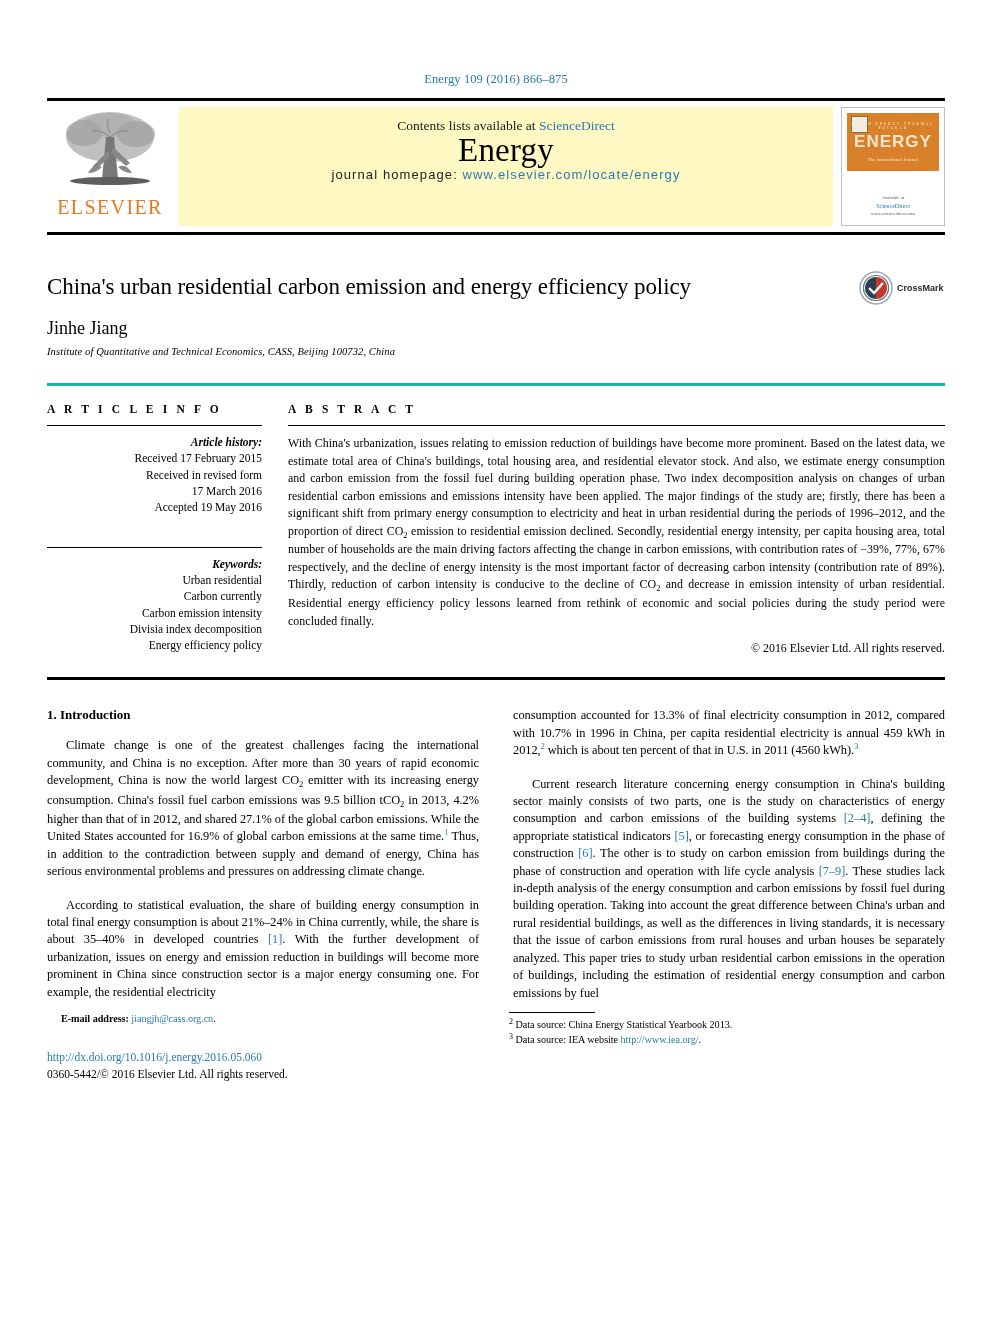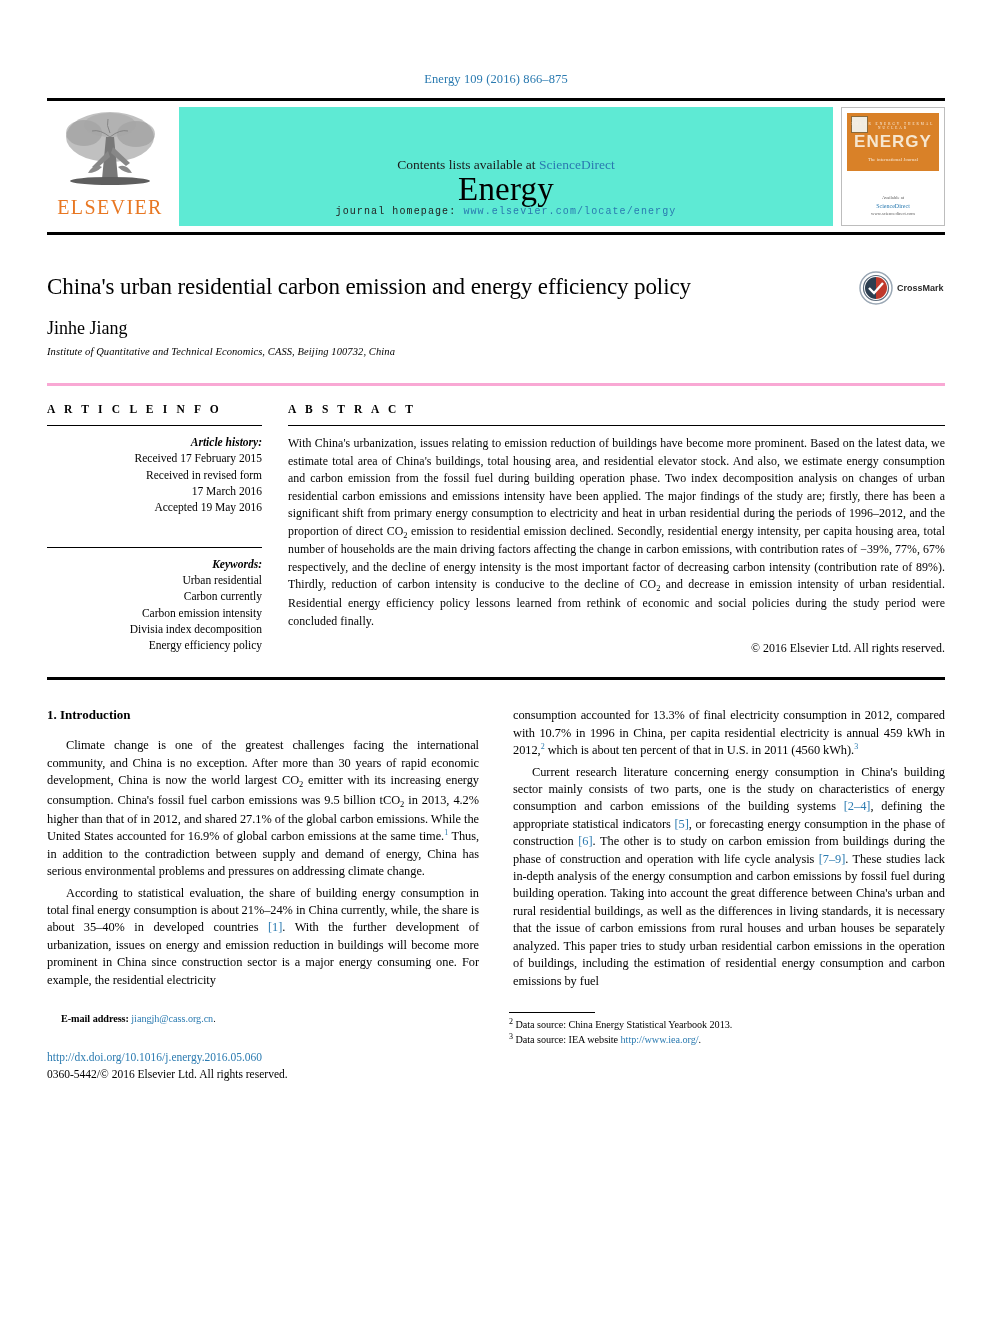--- a/index.html
+++ b/index.html
@@ -54,40 +54,40 @@
   .tree-wrap { width: 104px; height: 88px; }
   .elsevier-word {
     color: #e87722;
     font-family: "Liberation Serif", serif;
     font-size: 20px;
     letter-spacing: 1.4px;
     margin-top: 1px;
   }
   .mast-center {
     flex: 1 1 auto;
-    background: #5eead4;
+    background: #fef9c3;
     margin: 6px 8px 6px 6px;
     display: flex;
     flex-direction: column;
     align-items: center;
-    justify-content: flex-end;
+    justify-content: flex-start;
     padding: 11px 0 9px 0;
     box-sizing: border-box;
   }
   .contents-line { font-size: 13.5px; color: #1a1a1a; }
   .contents-line a, .link { color: #2a7ab0; text-decoration: none; }
   .journal-name {
     font-size: 33px;
     font-family: "Liberation Serif", serif;
     letter-spacing: .2px;
     line-height: 1;
   }
   .homepage-line {
-    font-family: Liberation Mono, monospace;
-    font-size: 10px;
+    font-family: Liberation Sans, sans-serif;
+    font-size: 13px;
     letter-spacing: 1.1px;
   }
   .homepage-line .lbl { color: #222; }
   .cover-thumb {
     width: 104px;
     flex: 0 0 104px;
     margin: 6px 0 6px 0;
     border: 1px solid #bdbdbd;
     background: #fff;
     position: relative;
@@ -165,21 +165,21 @@
   .crossmark-text {
     font-family: "Liberation Sans", sans-serif;
     font-weight: bold;
     font-size: 9px;
     color: #2b2b2b;
   }
 
   
   .info-abstract {
     margin-top: 26px;
-    border-top: 3px solid #f9a8d4;
+    border-top: 3px solid #14b8a6;
     padding-top: 17px;
     display: flex;
     gap: 26px;
   }
   .col-info { width: 215px; flex: 0 0 215px; }
   .col-abstract { flex: 1 1 auto; }
   .sec-head {
     font-family: "Liberation Serif", serif;
     font-weight: bold;
     font-size: 11.5px;
@@ -221,21 +221,21 @@
     margin-bottom: 14px;
   }
   .para {
     font-size: 12.4px;
     line-height: 1.405;
     text-align: justify;
     text-indent: 19px;
     margin: 0;
     letter-spacing: -.05px;
   }
-  .para + .para { margin-top: 4px; }
+  .para + .para { margin-top: 16px; }
 
   
   .footnotes {
     position: absolute;
     left: 47px;
     right: 47px;
     bottom: 56px;
     display: flex;
     gap: 26px;
   }

